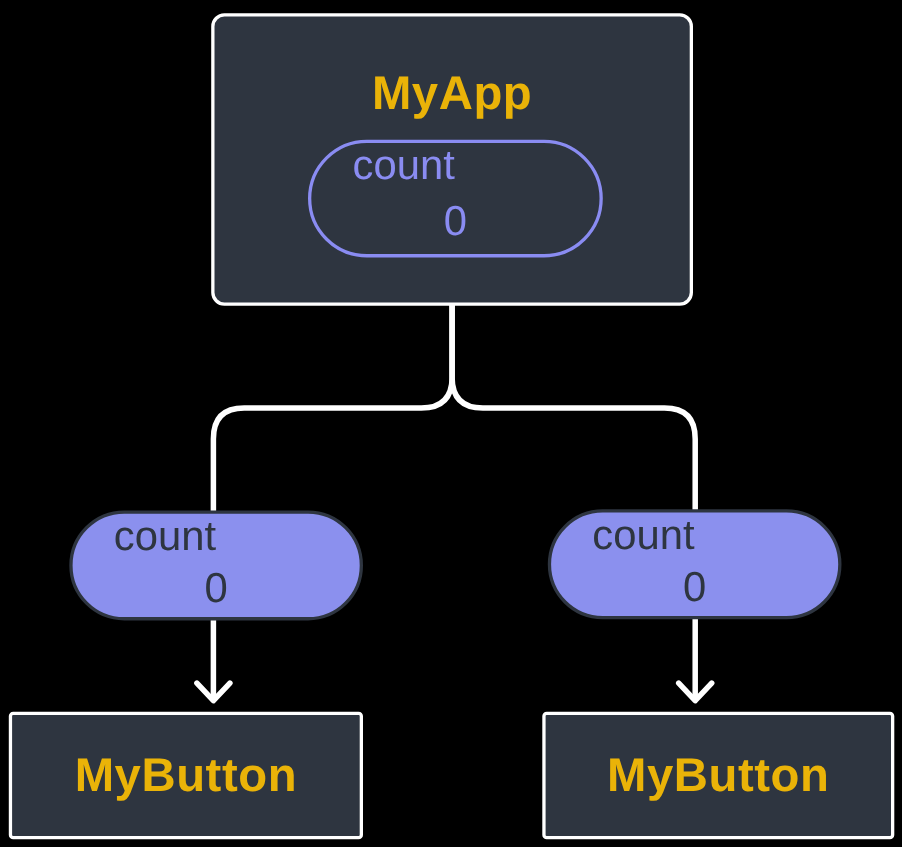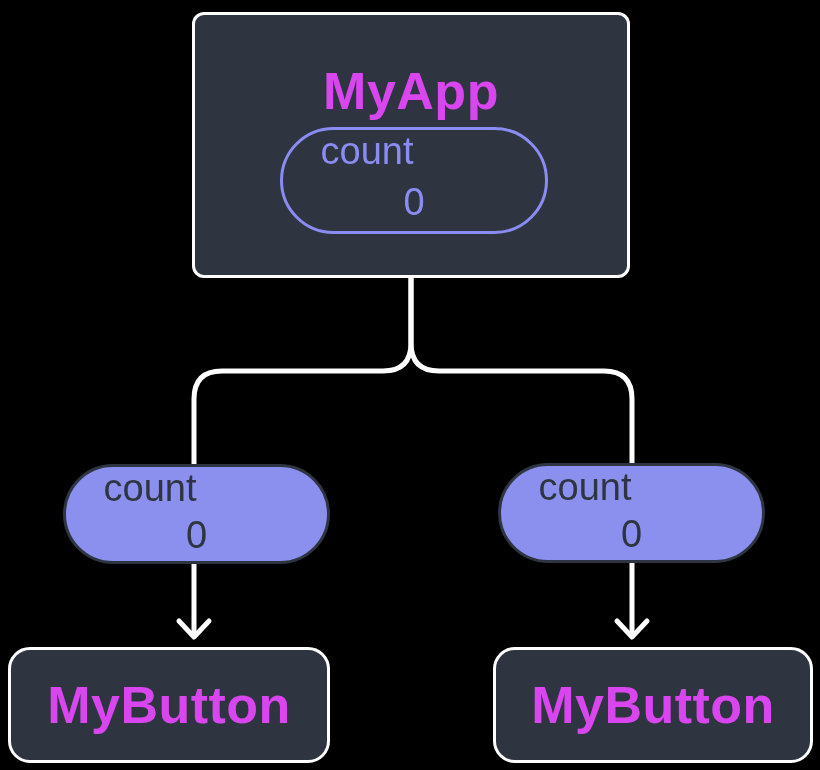--- a/index.html
+++ b/index.html
@@ -25,22 +25,22 @@
   }
   .node {
     position: absolute;
     background: #2E3540;
     border: 3px solid #FFFFFF;
     border-radius: 12px;
     box-sizing: border-box;
     z-index: 2;
   }
   .node-title {
-    color: #d946ef;
-    font-size: 52px;
+    color: #eab308;
+    font-size: 43px;
     font-weight: 700;
     letter-spacing: 0.5px;
     white-space: nowrap;
   }
   .root-node {
     left: 192px;
     top: 12px;
     width: 438px;
     height: 266px;
   }
@@ -92,21 +92,21 @@
     border: 3px solid #2E3540;
     color: #2E3540;
   }
   .pill-filled .pill-divider { background: #2E3540; }
   .prop-pill-left  { left: 63px;  top: 464px; }
   .prop-pill-right { left: 498px; top: 463px; }
   .child-node {
     display: flex;
     align-items: center;
     justify-content: center;
-    border-radius: 22px;
+    border-radius: 4px;
   }
   .child-node-left  { left: 8px;   top: 647px; width: 322px; height: 116px; }
   .child-node-right { left: 493px; top: 647px; width: 320px; height: 116px; }
 </style>
 </head>
 <body>
 
 <div class="canvas">
 
   <svg class="connectors" viewBox="0 0 820 770" xmlns="http://www.w3.org/2000/svg">

